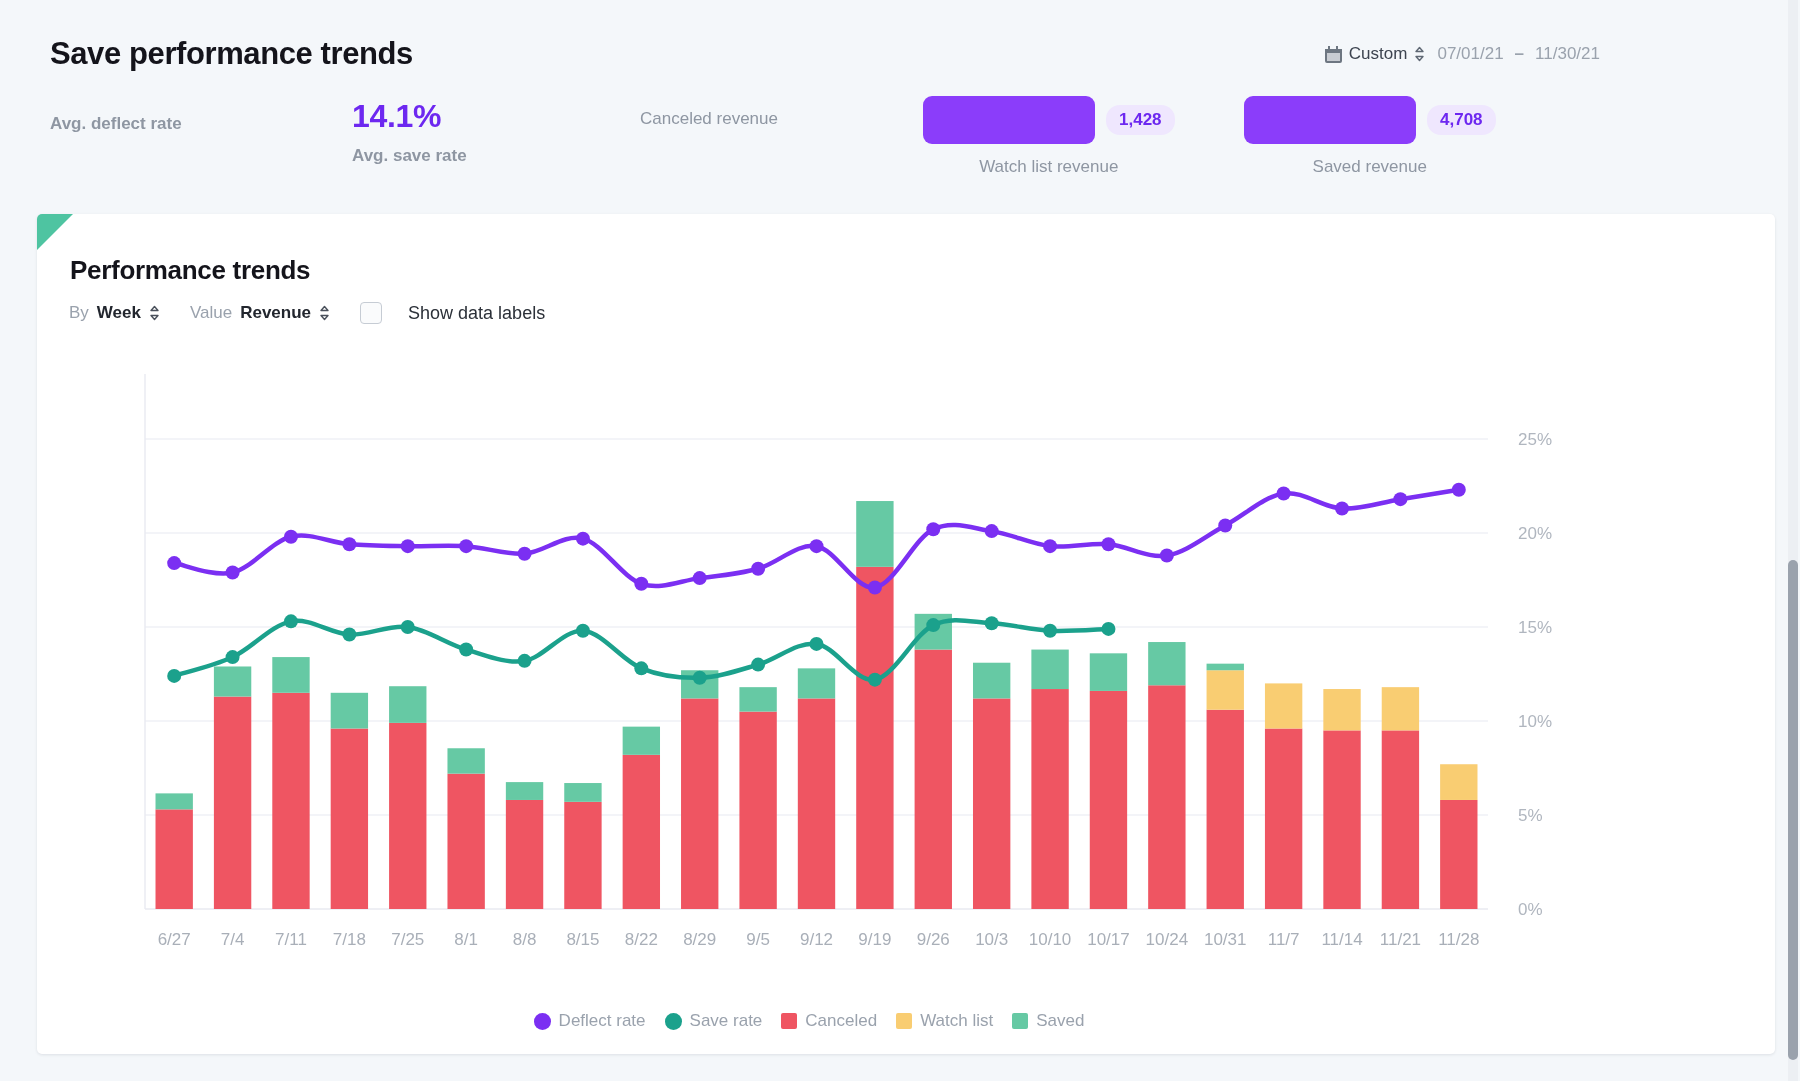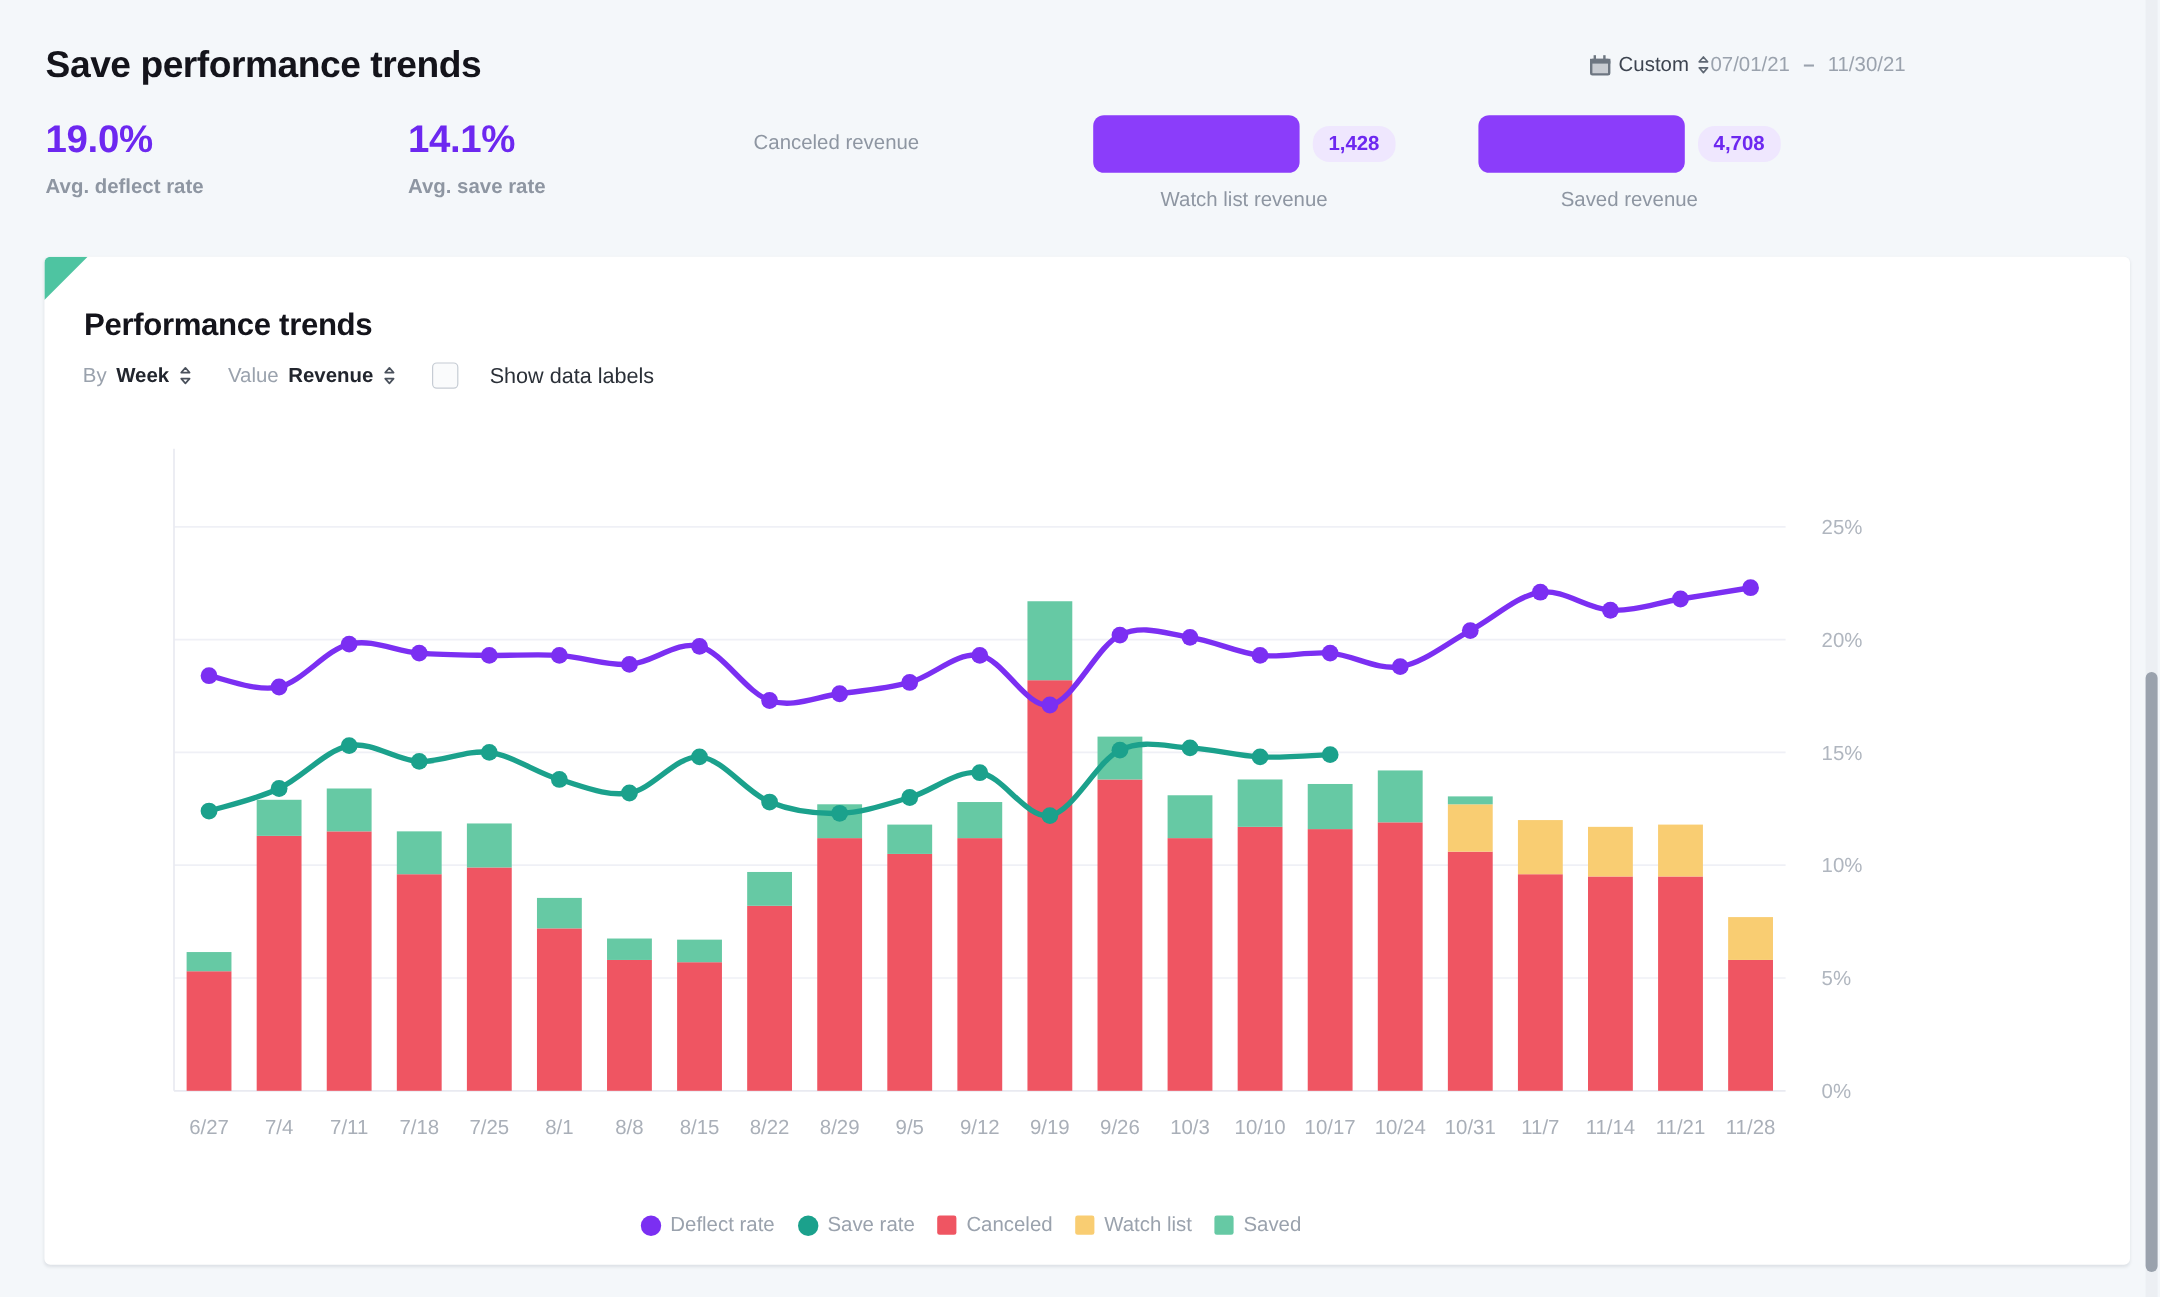--- a/index.html
+++ b/index.html
@@ -6,32 +6,32 @@
   html, body {
     width: 1800px; height: 1081px;
     font-family: "Liberation Sans", sans-serif;
     background: #ffffff;
     overflow: hidden;
   }
   .page { position: relative; width: 1800px; height: 1081px; background: #f4f7fa; }
 
   
   .header {
-    position: absolute; left: 0; top: 0; width: 1624px; height: 238px;
+    position: absolute; left: 12px; top: 0; width: 1624px; height: 238px;
     background: #f4f7fa;
   }
   .page-title {
     position: absolute; left: 38px; top: 36px;
     font-size: 31px; font-weight: bold; color: #14141b;
     letter-spacing: -0.4px;
   }
 
   .daterange {
     position: absolute; right: 36px; top: 44px;
-    display: flex; align-items: center; 
+    display: flex; align-items: center; gap: 12px;
     font-size: 17px; color: #9aa2ad; padding-left: 11px;
   }
   .dr-picker { display: flex; align-items: center; gap: 7px; color: #5f6874; cursor: pointer; }
   .cal-icon { display: inline-block; width: 17px; height: 17px; position: relative; }
   .cal-icon .c-body {
     position: absolute; left: 0; top: 3px; width: 17px; height: 14px;
     border: 2px solid #6d7681; border-radius: 2px; background: #c8ccd2;
   }
   .cal-icon .c-top {
     position: absolute; left: 0; top: 3px; width: 17px; height: 4px; background: #6d7681;
@@ -141,21 +141,20 @@
       </div>
       <div class="dr-dates">
         <span>07/01/21</span>
         <span class="dr-dash">–</span>
         <span>11/30/21</span>
       </div>
     </div>
 
     <div class="kpis">
       <div class="kpi">
-        <div class="kpi-val">19.0%</div>
         <div class="kpi-lbl">Avg. deflect rate</div>
       </div>
       <div class="kpi">
         <div class="kpi-val">14.1%</div>
         <div class="kpi-lbl">Avg. save rate</div>
       </div>
     </div>
 
     <div class="revbars">
       <div class="revgroup" style="left:0px;">

